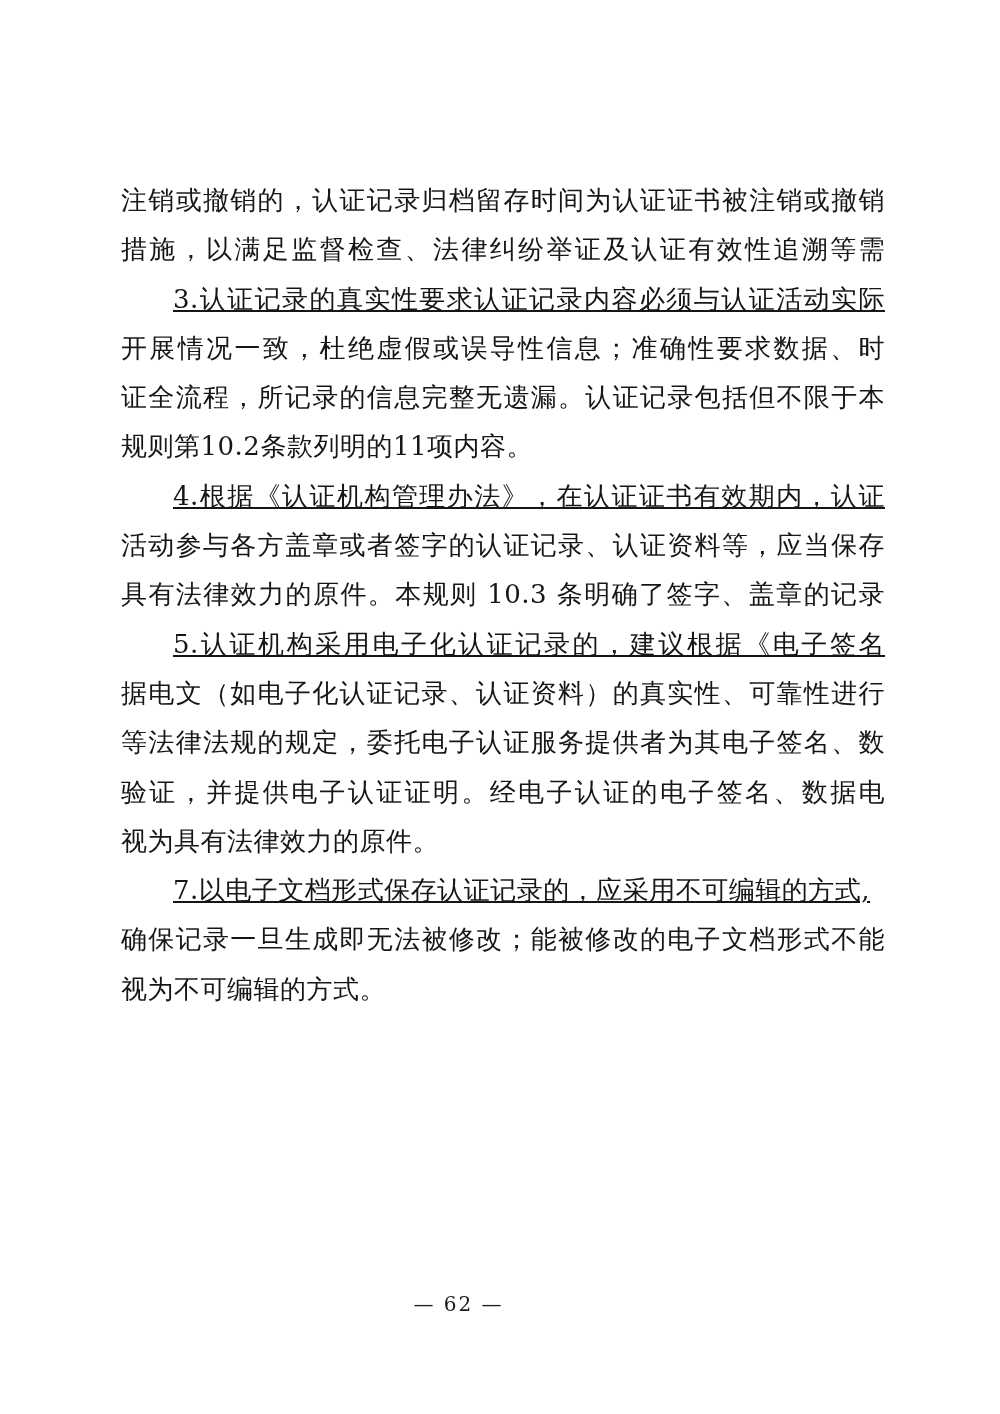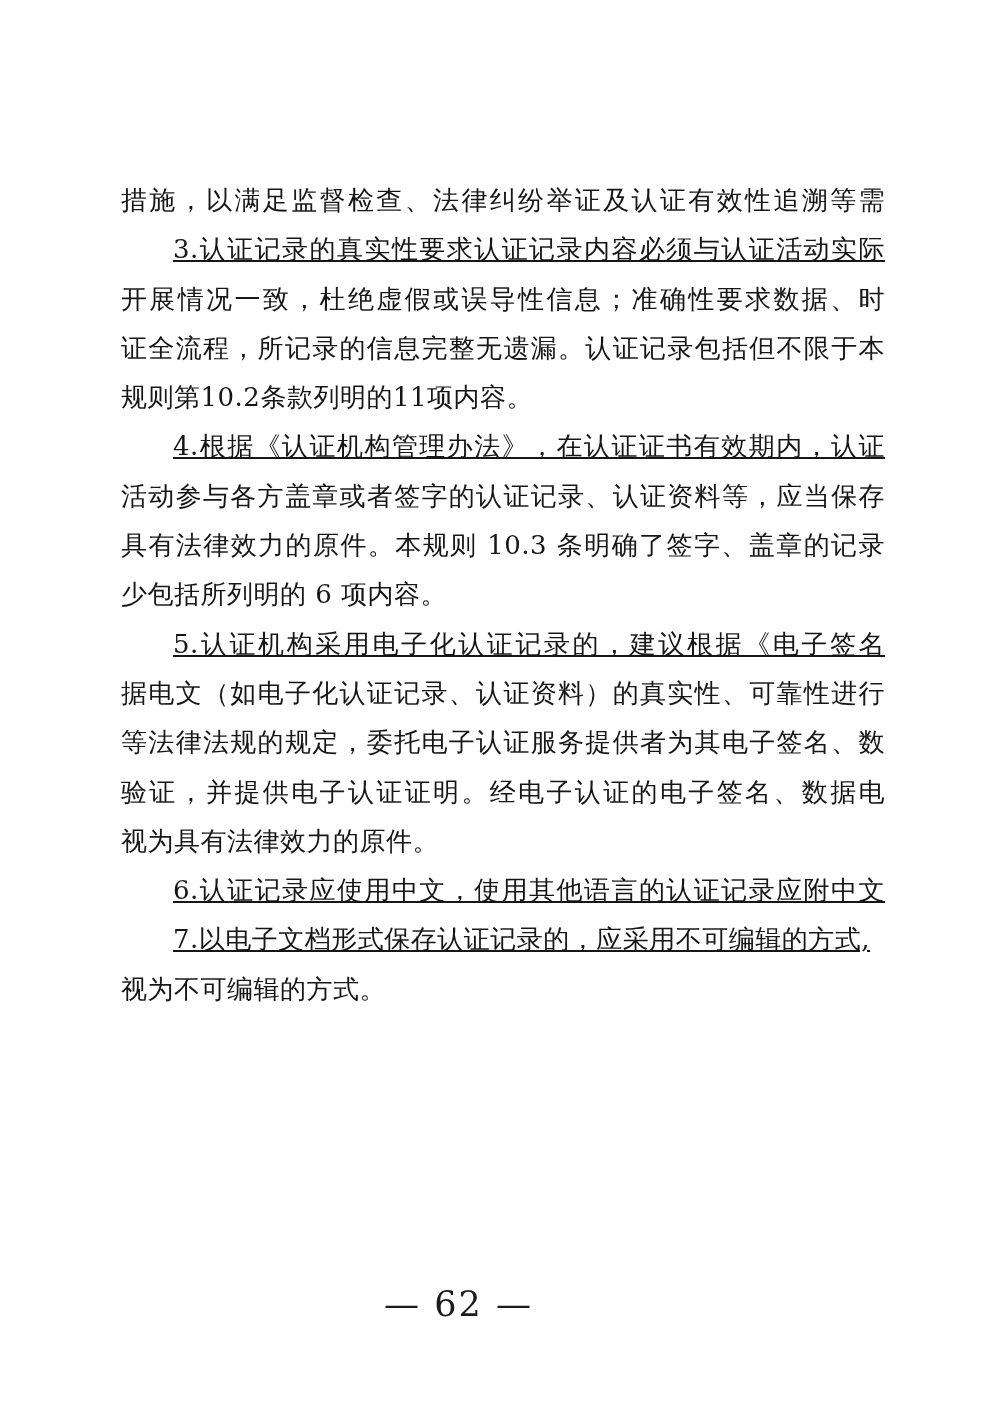--- a/index.html
+++ b/index.html
@@ -39,46 +39,46 @@
   }
   .line.para-end {
     text-align-last: left;
   }
   .footer {
     position: absolute;
     left: 0;
     top: 1284px;
     width: 917px;
     text-align: center;
-    font-size: 35px;
+    font-size: 20px;
     line-height: 40px;
     color: #1b1b1b;
     letter-spacing: 2px;
   }
 </style>
 </head>
 <body>
 
 <div class="page">
 
   <div class="text-block">
+    <div class="line">注销或撤销的，认证记录归档留存时间为认证证书被注销或撤销</div>
     <div class="line para-end">措施，以满足监督检查、法律纠纷举证及认证有效性追溯等需求。</div>
     <div class="line indent">3.认证记录的真实性要求认证记录内容必须与认证活动实际</div>
     <div class="line">开展情况一致，杜绝虚假或误导性信息；准确性要求数据、时间、</div>
     <div class="line">证全流程，所记录的信息完整无遗漏。认证记录包括但不限于本</div>
     <div class="line para-end">规则第10.2条款列明的11项内容。</div>
     <div class="line indent">4.根据《认证机构管理办法》，在认证证书有效期内，认证</div>
     <div class="line">活动参与各方盖章或者签字的认证记录、认证资料等，应当保存</div>
     <div class="line">具有法律效力的原件。本规则 10.3 条明确了签字、盖章的记录至</div>
-    <div class="line para-end">少包括所列明的 6 项内容。</div>
     <div class="line indent">5.认证机构采用电子化认证记录的，建议根据《电子签名法》</div>
     <div class="line">据电文（如电子化认证记录、认证资料）的真实性、可靠性进行</div>
     <div class="line">等法律法规的规定，委托电子认证服务提供者为其电子签名、数</div>
     <div class="line">验证，并提供电子认证证明。经电子认证的电子签名、数据电文，</div>
     <div class="line para-end">视为具有法律效力的原件。</div>
-    <div class="line indent">6.认证记录应使用中文，使用其他语言的认证记录应附中文</div>
     <div class="line indent para-end">7.以电子文档形式保存认证记录的，应采用不可编辑的方式,</div>
+    <div class="line">确保记录一旦生成即无法被修改；能被修改的电子文档形式不能</div>
     <div class="line para-end">视为不可编辑的方式。</div>
   </div>
 
   <div class="footer">— 62 —</div>
 
 </div>
 
 </body></html>

